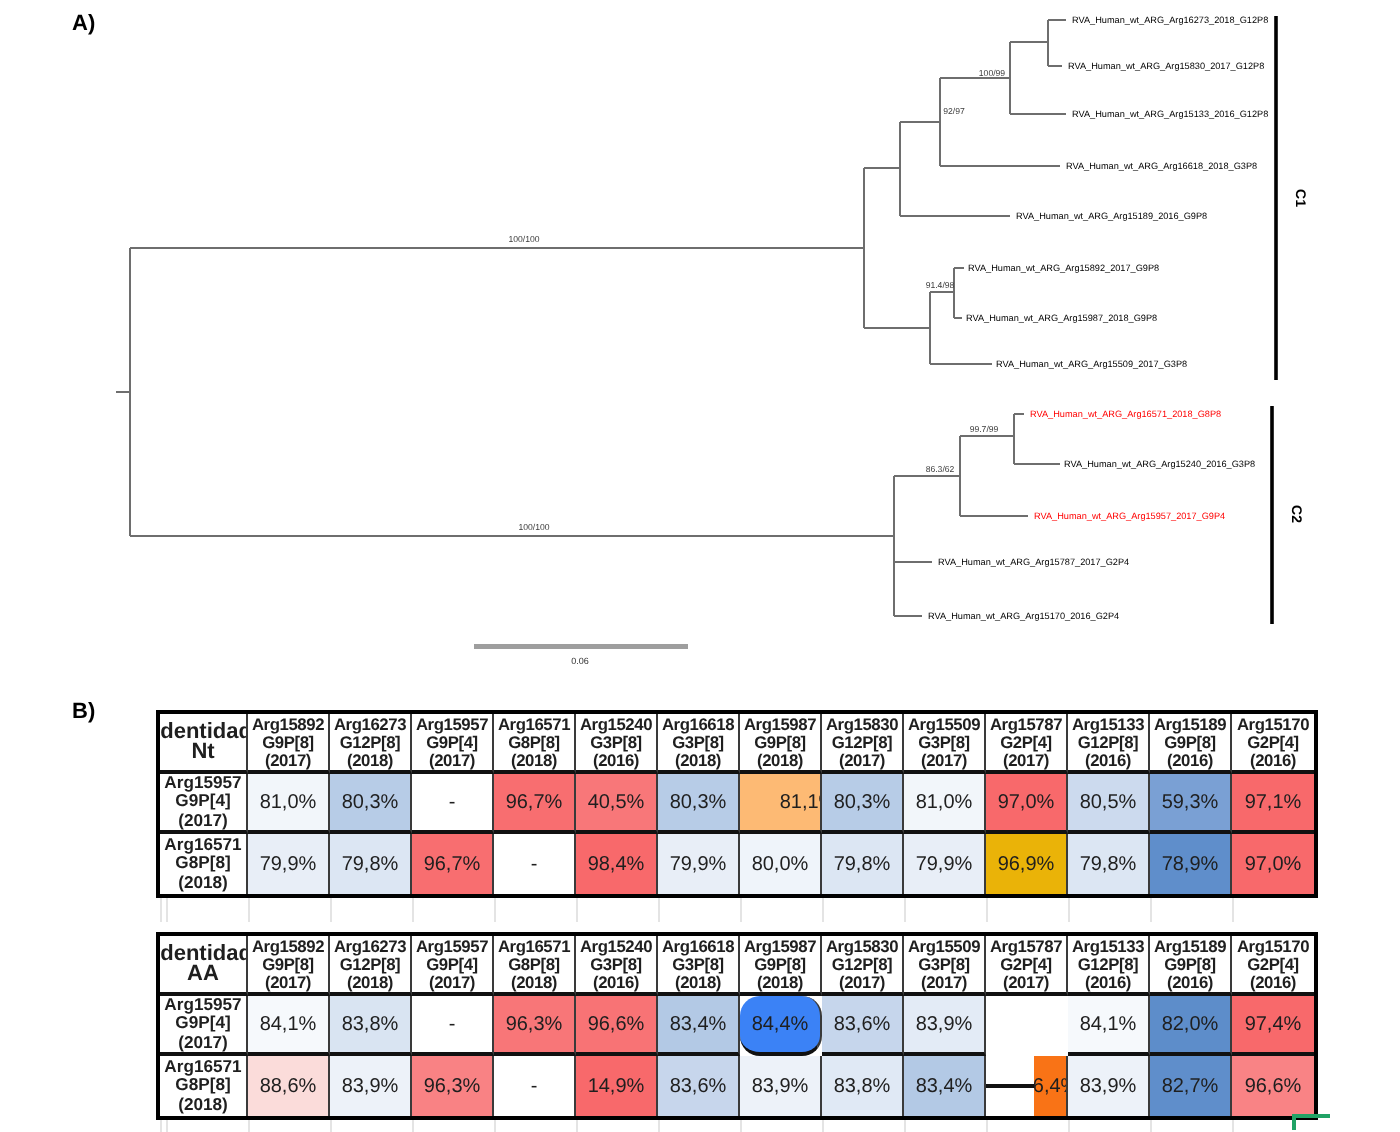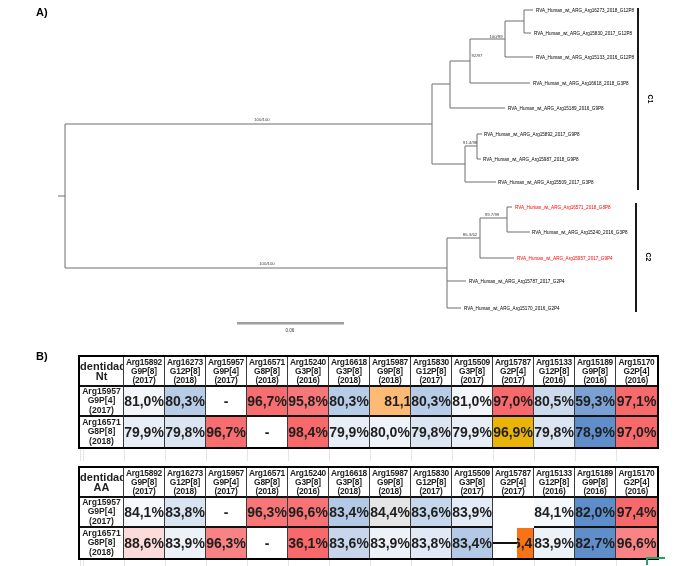--- a/index.html
+++ b/index.html
@@ -9,21 +9,21 @@
   .tbl{position:absolute;display:grid;grid-template-columns:44px repeat(13,41px);
        grid-auto-rows:30px;border:2px solid #000;background:#fff;box-sizing:content-box;}
   .cell{border-right:1px solid #3a3a3a;border-bottom:2px solid #111;
         display:flex;flex-direction:column;align-items:center;justify-content:center;
         text-align:center;color:#1f1f1f;overflow:hidden;}
   .cell.lastcol{border-right:none;}
   .cell.lastrow{border-bottom:none;}
   .hdr{font-size:8.4px;font-weight:bold;line-height:9px;letter-spacing:-0.2px;}
   .rowhdr{font-size:8.6px;font-weight:bold;line-height:9.5px;}
   .corner{font-size:11px;font-weight:bold;line-height:10.5px;}
-  .val{font-size:14px;font-weight:bold;}
+  .val{font-size:10px;font-weight:normal;}
   .stubs{position:absolute;left:80px;width:577px;
          background:repeating-linear-gradient(90deg,#e4e4e4 0 1px,transparent 1px 41px);
          background-position:3px 0;}
   #green-mark{position:absolute;left:646px;top:557px;width:17px;height:6px;
               border-left:2px solid #21a366;border-top:2px solid #21a366;}
   svg text{font-family:"Liberation Sans",sans-serif;}
 </style>
 </head>
 <body>
 
@@ -169,21 +169,21 @@
       </div>
       <div class="cell rowhdr">
         <div>Arg15957</div>
         <div>G9P[4]</div>
         <div>(2017)</div>
       </div>
       <div class="cell val" style="background: rgb(242, 246, 250);">81,0%</div>
       <div class="cell val" style="background: rgb(183, 204, 231);">80,3%</div>
       <div class="cell val" style="background: rgb(255, 255, 255);">-</div>
       <div class="cell val" style="background: rgb(248, 110, 112);">96,7%</div>
-      <div class="cell val" style="background: rgb(248, 119, 121);">95,8%</div>
+      <div class="cell val" style="background: rgb(248, 119, 121);">40,5%</div>
       <div class="cell val" style="background: rgb(183, 204, 231);">80,3%</div>
       <div class="cell val" style="background: #fdba74; padding-left: 28px;">81,1%</div>
       <div class="cell val" style="background: rgb(183, 204, 231);">80,3%</div>
       <div class="cell val" style="background: rgb(242, 246, 250);">81,0%</div>
       <div class="cell val" style="background: rgb(248, 105, 107);">97,0%</div>
       <div class="cell val" style="background: rgb(204, 218, 238);">80,5%</div>
       <div class="cell val" style="background: rgb(122, 160, 212);">59,3%</div>
       <div class="cell val lastcol" style="background: rgb(248, 105, 107);">97,1%</div>
       <div class="cell rowhdr lastrow">
         <div>Arg16571</div>
@@ -280,37 +280,37 @@
         <div>Arg15957</div>
         <div>G9P[4]</div>
         <div>(2017)</div>
       </div>
       <div class="cell val" style="background: rgb(246, 249, 252);">84,1%</div>
       <div class="cell val" style="background: rgb(217, 228, 242);">83,8%</div>
       <div class="cell val" style="background: rgb(255, 255, 255);">-</div>
       <div class="cell val" style="background: rgb(248, 118, 120);">96,3%</div>
       <div class="cell val" style="background: rgb(248, 115, 117);">96,6%</div>
       <div class="cell val" style="background: rgb(179, 201, 229);">83,4%</div>
-      <div class="cell val" style="background: #e5e5e5;">84,4%</div>
+      <div class="cell val" style="background: #3b82f6; border-radius: 10px;">84,4%</div>
       <div class="cell val" style="background: rgb(198, 214, 236);">83,6%</div>
       <div class="cell val" style="background: rgb(227, 235, 246);">83,9%</div>
       <div class="cell val" style="background: #f97316; margin-top: 44px;">97,2%</div>
       <div class="cell val" style="background: rgb(246, 249, 252);">84,1%</div>
       <div class="cell val" style="background: rgb(93, 141, 202);">82,0%</div>
       <div class="cell val lastcol" style="background: rgb(248, 105, 107);">97,4%</div>
       <div class="cell rowhdr lastrow">
         <div>Arg16571</div>
         <div>G8P[8]</div>
         <div>(2018)</div>
       </div>
       <div class="cell val lastrow" style="background: rgb(251, 220, 218);">88,6%</div>
       <div class="cell val lastrow" style="background: rgb(237, 242, 249);">83,9%</div>
       <div class="cell val lastrow" style="background: rgb(249, 130, 132);">96,3%</div>
       <div class="cell val lastrow" style="background: rgb(255, 255, 255);">-</div>
-      <div class="cell val lastrow" style="background: rgb(248, 105, 107);">36,1%</div>
+      <div class="cell val lastrow" style="background: rgb(248, 105, 107);">14,9%</div>
       <div class="cell val lastrow" style="background: rgb(199, 214, 236);">83,6%</div>
       <div class="cell val lastrow" style="background: rgb(237, 242, 249);">83,9%</div>
       <div class="cell val lastrow" style="background: rgb(224, 233, 245);">83,8%</div>
       <div class="cell val lastrow" style="background: rgb(179, 201, 229);">83,4%</div>
       <div class="cell val lastrow" style="background: #f97316; margin-left: 24px;">96,4%</div>
       <div class="cell val lastrow" style="background: rgb(237, 242, 249);">83,9%</div>
       <div class="cell val lastrow" style="background: rgb(95, 142, 203);">82,7%</div>
       <div class="cell val lastcol lastrow" style="background: rgb(249, 131, 133);">96,6%</div>
     </div>
   <div class="stubs" style="top:560px;height:6px;"></div>

